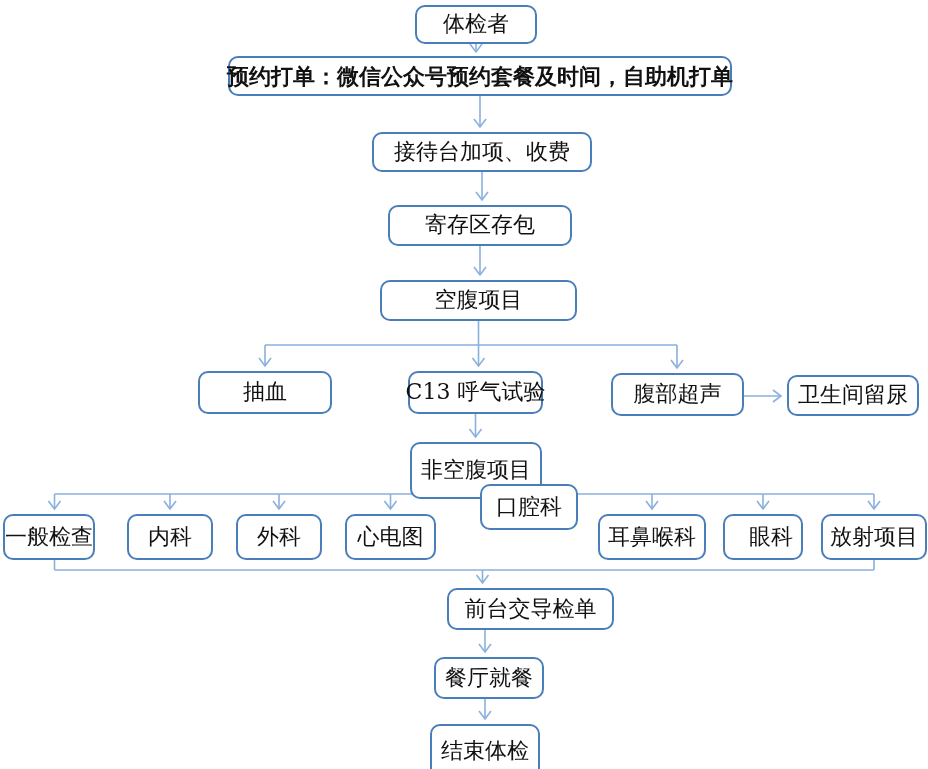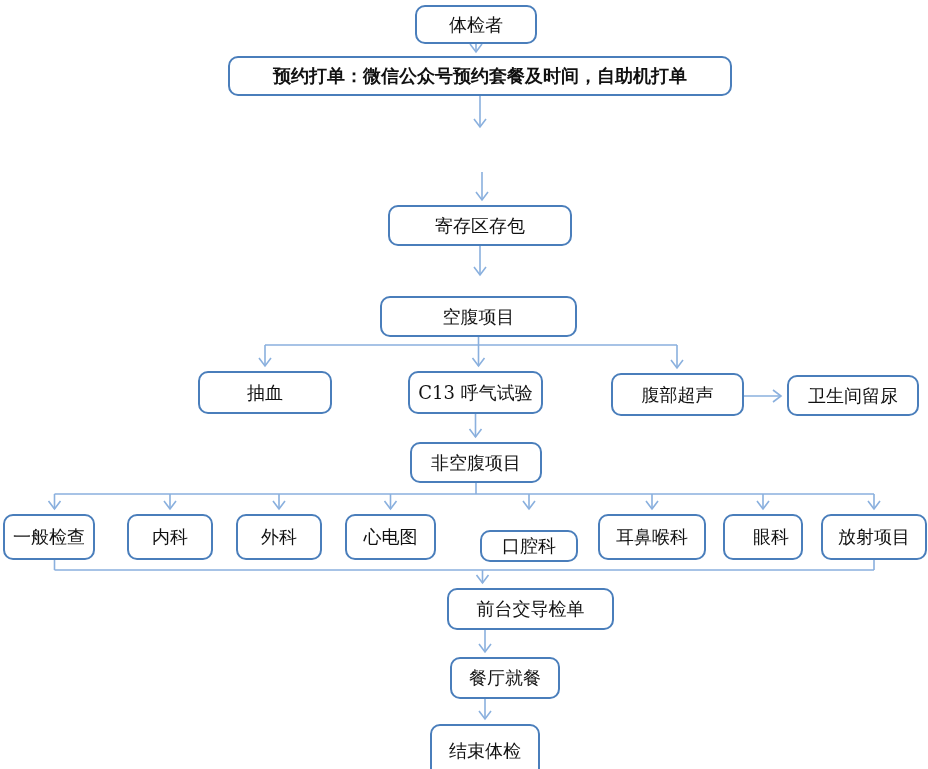--- a/index.html
+++ b/index.html
@@ -20,21 +20,21 @@
   .node {
     position: absolute;
     box-sizing: border-box;
     border: 2px solid #4a7ebb;
     border-radius: 10px;
     background: #ffffff;
     display: flex;
     align-items: center;
     justify-content: center;
     text-align: center;
-    font-size: 18px;
+    font-size: 22px;
     color: #111111;
     line-height: 1.1;
     white-space: nowrap;
     z-index: 2;
   }
 </style>
 </head>
 <body>
 
 <div id="canvas">
@@ -74,36 +74,37 @@
       <path d="M54.5,560 L54.5,570 M874,560 L874,570 M54.5,570 L874,570"></path>
       <line x1="482.5" y1="570" x2="482.5" y2="583" marker-end="url(#arr)"></line>
 
       <line x1="485" y1="630" x2="485" y2="652" marker-end="url(#arr)"></line>
       <line x1="485" y1="699" x2="485" y2="719" marker-end="url(#arr)"></line>
     </g>
   </svg>
 
   <div class="node" style="left:415px; top:5px;   width:122px; height:39px;">体检者</div>
   <div class="node" style="left:228px; top:56px;  width:504px; height:40px;font-weight:bold;">预约打单：微信公众号预约套餐及时间，自助机打单</div>
+  <div class="node" style="left:372px; top:132px; width:220px; height:40px;">接待台加项、收费</div>
   <div class="node" style="left:388px; top:205px; width:184px; height:41px;">寄存区存包</div>
-  <div class="node" style="left:380px; top:280px; width:197px; height:41px;margin-top:16px;">空腹项目</div>
+  <div class="node" style="left:380px; top:280px; width:197px; height:41px;">空腹项目</div>
 
   <div class="node" style="left:198px; top:371px; width:134px; height:43px;">抽血</div>
   <div class="node" style="left:408px; top:371px; width:135px; height:43px;">C13 呼气试验</div>
   <div class="node" style="left:611px; top:373px; width:133px; height:43px;">腹部超声</div>
   <div class="node" style="left:787px; top:375px; width:132px; height:41px;">卫生间留尿</div>
 
-  <div class="node" style="left:410px; top:442px; width:132px; height:41px;">非空腹项目</div>
+  <div class="node" style="left:410px; top:442px; width:132px; height:57px;">非空腹项目</div>
 
   <div class="node" style="left:3px;   top:514px; width:92px; height:46px;">一般检查</div>
   <div class="node" style="left:127px; top:514px; width:86px;  height:46px;">内科</div>
   <div class="node" style="left:236px; top:514px; width:86px;  height:46px;">外科</div>
   <div class="node" style="left:345px; top:514px; width:91px;  height:46px;">心电图</div>
-  <div class="node" style="left:480px; top:530px; width:98px;  height:32px;">口腔科</div>
+  <div class="node" style="left:480px; top:484px; width:98px;  height:46px;">口腔科</div>
   <div class="node" style="left:598px; top:514px; width:108px; height:46px;">耳鼻喉科</div>
   <div class="node" style="left:723px; top:514px; width:80px;  height:46px;padding-left:16px;">眼科</div>
   <div class="node" style="left:821px; top:514px; width:106px; height:46px;">放射项目</div>
 
   <div class="node" style="left:399px; top:588px; width:167px; height:42px;margin-left:48px;">前台交导检单</div>
-  <div class="node" style="left:450px; top:657px; width:110px; height:42px;">餐厅就餐</div>
+  <div class="node" style="left:434px; top:657px; width:110px; height:42px;">餐厅就餐</div>
   <div class="node" style="left:430px; top:724px; width:110px; height:54px;">结束体检</div>
 
 </div>
 
 </body></html>

